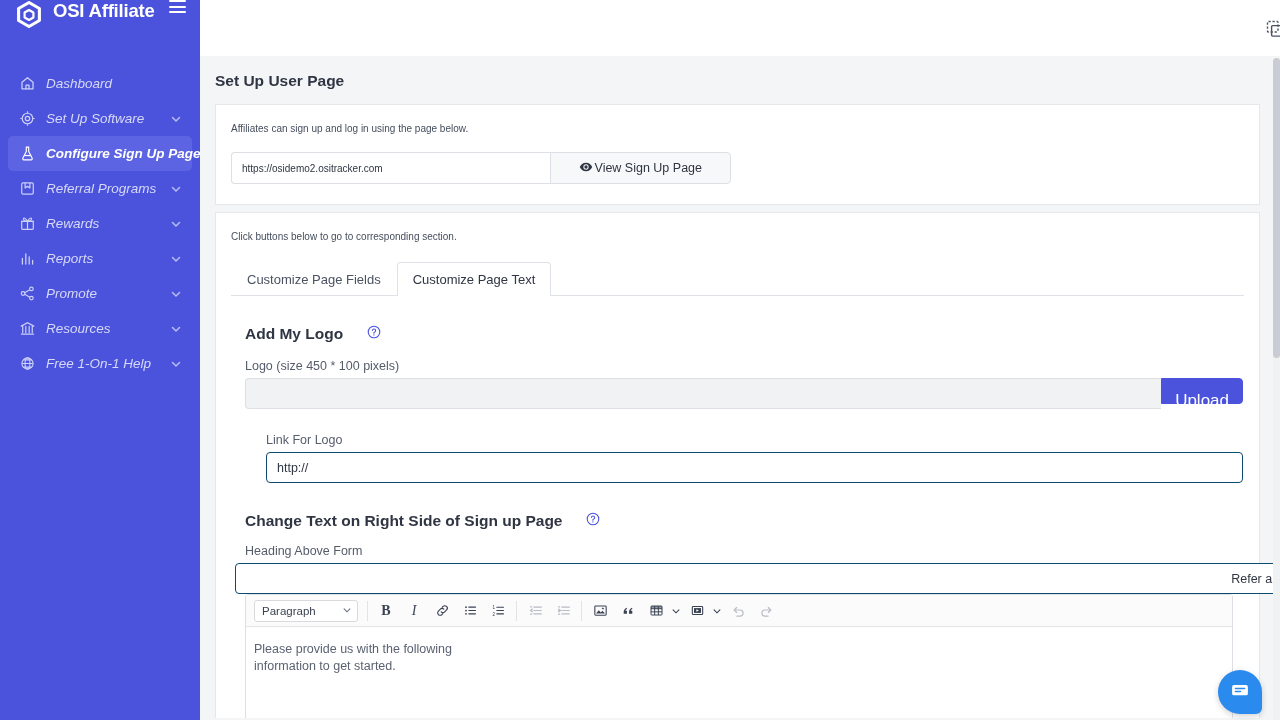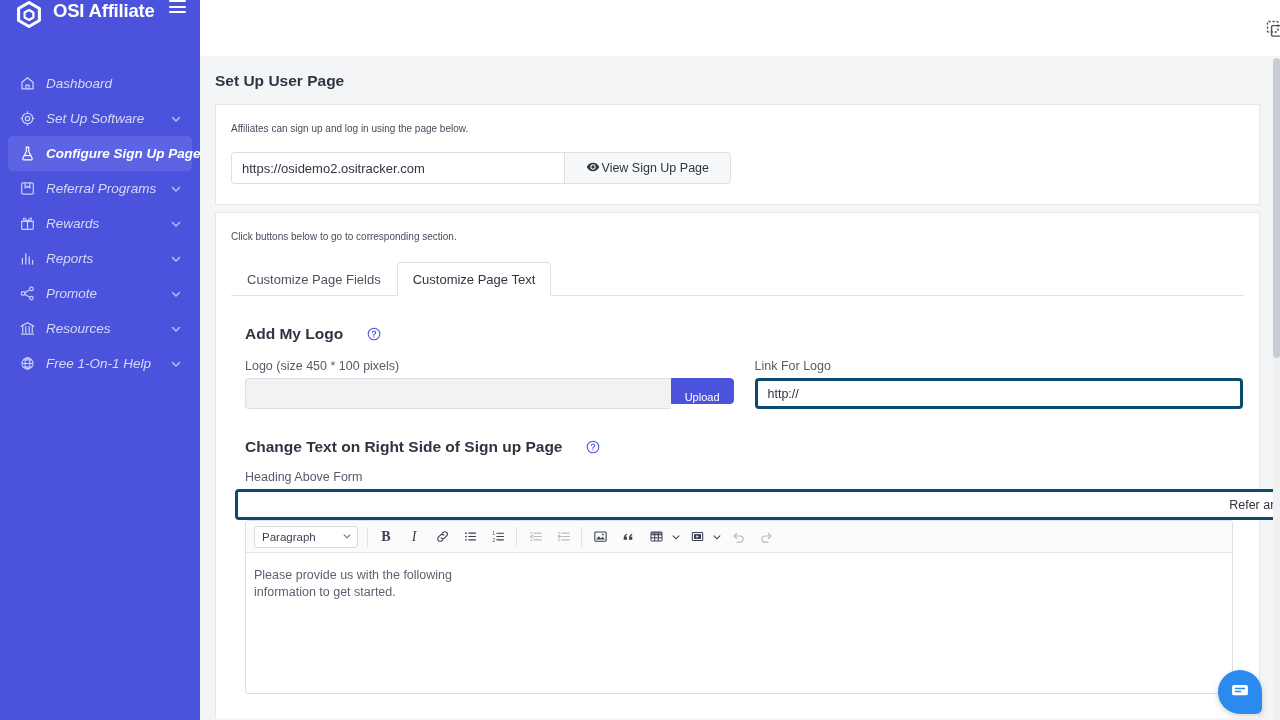--- a/index.html
+++ b/index.html
@@ -90,81 +90,81 @@
     margin: 0 20px 0 15px;
   }
   #url-card { padding: 18px 15px 20px 15px; }
   .card-text { font-size: 10px; color: #454d5c; }
 
   .url-row { display: flex; margin-top: 18px; width: 500px; height: 32px; }
   .url-input {
     flex: 1 1 auto; height: 32px;
     border: 1px solid #dcdfe4; border-right: none;
     border-radius: 4px 0 0 4px;
-    padding: 0 10px; font-size: 13px; color: #2f3542;
+    padding: 0 10px; font-size: 10px; color: #2f3542;
     font-family: "Liberation Sans", sans-serif;
     background: #fff; outline: none;
   }
   .url-btn {
     flex: 0 0 auto; height: 32px;
     border: 1px solid #dcdfe4; border-radius: 0 4px 4px 0;
     background: #f7f8f9; cursor: pointer;
     display: flex; align-items: center; gap: 2px;
-    padding: 0 21px; font-size: 12.5px; color: #2f3542;
+    padding: 0 28px; font-size: 12.5px; color: #2f3542;
     font-family: "Liberation Sans", sans-serif;
   }
 
   #form-card { margin-top: 7px; padding: 18px 15px 0 15px; height: 600px; }
 
   
   .tabs { display: flex; margin-top: 20px; border-bottom: 1px solid #dfe2e6; }
   .tab {
     font-size: 13px; padding: 9px 15px; cursor: pointer;
     border: 1px solid transparent; border-bottom: none;
     border-radius: 4px 4px 0 0; margin-bottom: -1px;
     color: #4b5261;
   }
   .tab.active {
     background: #ffffff; border-color: #dfe2e6;
     color: #2f3542;
   }
 
   
   .section-title {
-    display: flex; align-items: center; gap: 24px;
+    display: flex; align-items: flex-start; gap: 24px;
     font-size: 15.5px; font-weight: bold; color: #2f3542;
     margin: 29px 0 0 14px;
   }
   .help-ico { width: 14px; height: 14px; cursor: pointer; }
 
   .field-label { font-size: 12.5px; color: #555c6a; margin: 16px 0 5px 14px; }
   .field-label.tight { margin-top: 14px; }
 
-  .two-col { display: flex; gap: 0; margin: 0 1px 13px 14px; }
+  .two-col { display: flex; gap: 8px; margin: 0 1px 13px 14px; flex-direction: column; }
   .col { flex: 1 1 0; }
   .col.right { margin-left: 21px; }
 
   .upload-row { display: flex; height: 31px; }
   .upload-input {
     flex: 1 1 auto; height: 31px;
     border: 1px solid #dcdfe4; border-right: none;
     border-radius: 4px 0 0 4px; background: #f1f2f4;
     padding: 0 10px; font-size: 12.5px; outline: none;
     font-family: "Liberation Sans", sans-serif;
   }
   .upload-btn {
     flex: 0 0 auto; height: 22px; padding: 12px 13px;
     background: #4b53dd; border: 1px solid #4b53dd;
     border-radius: 0 4px 4px 0; color: #fff;
-    font-size: 11px; cursor: pointer;
+    font-size: 17px; cursor: pointer;
     font-family: "Liberation Sans", sans-serif;
   }
   .text-input {
     width: 100%; height: 31px;
-    border: 3px solid #0c4a6e; border-radius: 4px;
+    border: 1px solid #0c4a6e; border-radius: 4px;
     padding: 0 10px; font-size: 12.5px; color: #2f3542;
     background: #fff; outline: none;
     font-family: "Liberation Sans", sans-serif;
   }
   .wide-input { margin: 0 1px 0 4px; width: 1092px; text-align: right; }
 
   
   .editor { margin: 0 1px 0 14px; width: 988px; border: 1px solid #dcdfe4; border-radius: 3px; background: #fff; }
   .editor-toolbar {
     display: flex; align-items: center; height: 32px;

